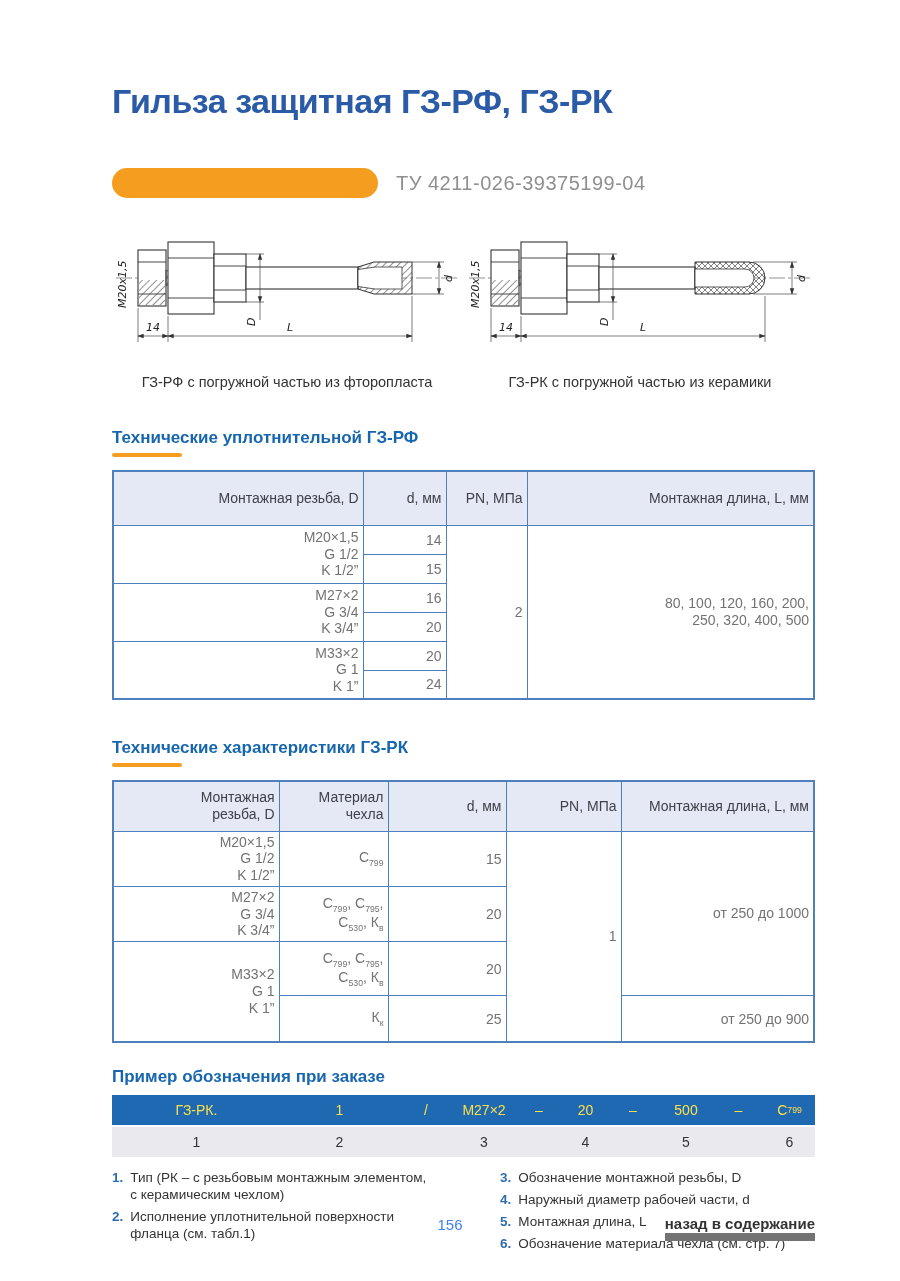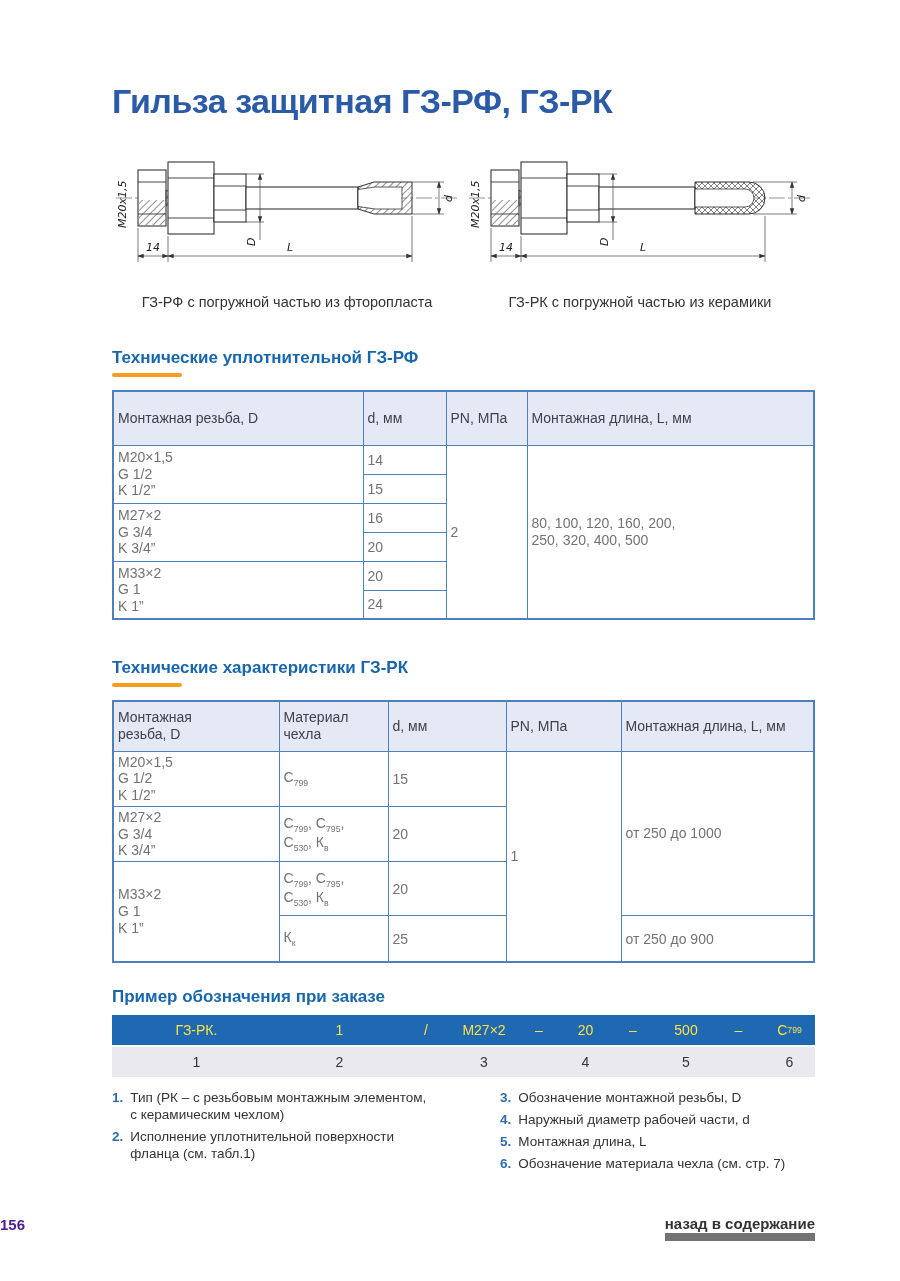--- a/index.html
+++ b/index.html
@@ -25,21 +25,21 @@
   .tl{stroke:#333;stroke-width:0.9;fill:none;}
   .dl{stroke:#444;stroke-width:0.7;}
   .dtx{font:italic 11px "DejaVu Sans",sans-serif;fill:#222;}
 
   .sec{margin-top:38px;}
   .sec-h{margin:0 0 5px 0;font-size:17px;font-weight:bold;color:#1766ae;}
   .orange-bar{width:70px;height:4px;border-radius:2px;background:#f59d1f;margin-bottom:13px;}
 
   table.spec{border-collapse:collapse;width:703px;font-size:14px;table-layout:fixed;
     border:2px solid #4d80bd;}
-  .spec td,.spec th{border:1px solid #4d80bd;text-align:left;vertical-align:middle;padding:2px 4px;box-sizing:border-box;}
+  .spec td,.spec th{border:1px solid #4d80bd;text-align:right;vertical-align:middle;padding:2px 4px;box-sizing:border-box;}
   .spec th{background:#e5e9f6;font-weight:normal;color:#40404a;height:54px;}
   .spec td{color:#737373;height:29px;}
   .rk th{height:50px;}
   .rk td{height:50px;}
   .rk .r2 td,.rk .r3 td{height:54px;}
   .rk .r4 td{height:46px;}
   .pre{white-space:pre-line;line-height:1.2;}
   sub{font-size:0.62em;}
 
   .order-sec{margin-top:24px;}
@@ -53,31 +53,35 @@
 
   .notes{display:flex;margin-top:12px;font-size:13.5px;color:#333;}
   .notes-col{display:flex;flex-direction:column;gap:5px;}
   .notes-left{width:372px;margin-right:16px;}
   .notes-right{flex:1;}
   .note{display:flex;gap:7px;line-height:1.26;}
   .note b{color:#2e6cb0;flex:0 0 auto;}
   .note .ntext{white-space:pre-line;}
 
   .footer{position:absolute;left:0;right:0;top:1216px;height:24px;}
-  .pnum{position:absolute;left:0;right:0;font-size:15px;font-weight:bold;color:#4c1d95;}
+  .pnum{position:absolute;left:0;right:0;text-align:center;font-size:15px;font-weight:normal;color:#3b82f6;}
   .back{position:absolute;right:85px;top:-1px;font-size:15px;font-weight:bold;color:#333;
     text-decoration:none;border-bottom:8px solid #737373;padding-bottom:1px;cursor:pointer;}
 </style>
 </head>
 <body>
 
 <div class="page">
 
   <h1 class="title">Гильза защитная ГЗ-РФ, ГЗ-РК</h1>
 
+  <div class="tu-row">
+    <div class="pill"></div>
+    <span class="tu">ТУ 4211-026-39375199-04</span>
+  </div>
 
   <div class="drawings">
 
     <figure class="fig">
       <svg width="350" height="150" viewBox="0 0 350 150">
         <defs>
           <pattern id="hA" patternUnits="userSpaceOnUse" width="5" height="5" patternTransform="rotate(45)">
             <line x1="0" y1="0" x2="0" y2="5" stroke="#4a4a4a" stroke-width="1.2"></line>
           </pattern>
           <marker id="mA" viewBox="0 0 10 10" refX="9" refY="5" markerWidth="9" markerHeight="9" orient="auto-start-reverse">

